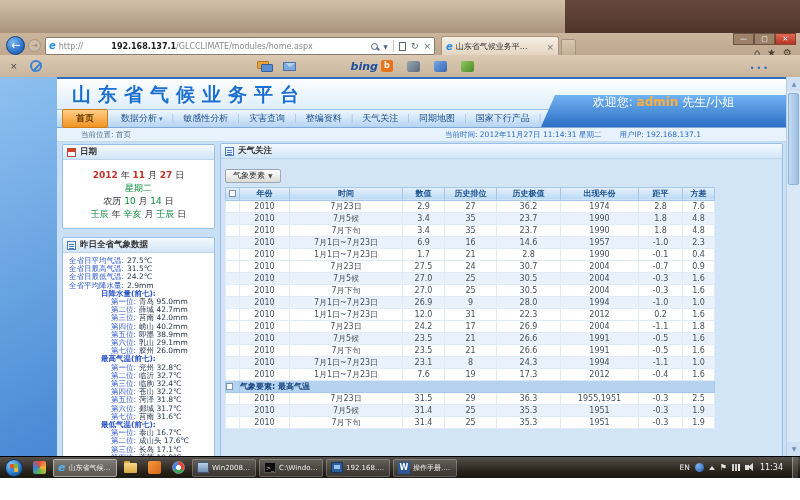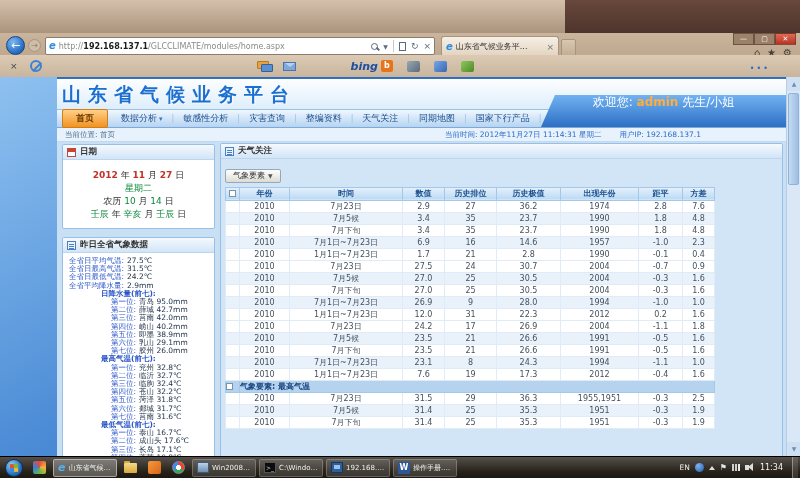--- a/index.html
+++ b/index.html
@@ -17,21 +17,21 @@
     background:linear-gradient(180deg,#cab49c,#b49d85); border-bottom:1px solid #8c7a66; }
   .btn-back { position:absolute; left:6px; top:3px; width:19px; height:19px; border-radius:50%;
     background:radial-gradient(circle at 35% 30%,#7db9f2,#2a6fc6 65%,#174f96); border:1px solid #16457f;
     color:#fff; font-size:11px; line-height:17px; text-align:center; }
   .btn-fwd { position:absolute; left:28px; top:6px; width:13px; height:13px; border-radius:50%;
     background:#cdbda9; border:1px solid #a8977f; color:#8b7c66; font-size:8px; line-height:11px; text-align:center; }
   .addr { position:absolute; left:45px; top:4px; width:390px; height:18px; background:#fff;
     border:1px solid #8a7b6b; border-radius:2px; display:flex; align-items:center; padding:0 3px; gap:3px; }
   .fav-e { color:#2a8de4; font-weight:bold; font-style:italic; font-size:10px; line-height:10px; }
   .url-txt { font-size:8px; white-space:nowrap; overflow:hidden; flex:1; }
-  .url-txt .dim { color:#8a8a8a; } .url-txt .dom { color:#1c1c1c; font-weight:bold; }
+  .url-txt .dim { color:#8a8a8a; } .url-txt .dom { color:#1c1c1c; font-weight:bold;padding-left:28px; }
   .addr-tools { display:flex; align-items:center; gap:5px; color:#5a6b7d; font-size:9px; }
   .mag { width:7px; height:7px; border:1.4px solid #5a6b7d; border-radius:50%; position:relative; display:inline-block; }
   .mag::after { content:""; position:absolute; width:4px; height:1.6px; background:#5a6b7d;
     right:-3px; bottom:-1px; transform:rotate(45deg); }
   .mini-doc { width:7px; height:9px; border:1px solid #5a6b7d; background:#fff; display:inline-block; }
   .vsep { width:1px; height:12px; background:#c8c8c8; display:inline-block; }
   .tab { position:absolute; left:441px; top:3px; width:118px; height:20px;
     background:linear-gradient(180deg,#f7f0e6,#e2d3bf); border:1px solid #a8947c; border-bottom:none;
     border-radius:3px 3px 0 0; display:flex; align-items:center; gap:3px; padding:0 4px; }
   .tab-title { font-size:8px; color:#333; white-space:nowrap; overflow:hidden; text-overflow:ellipsis; flex:1; }
@@ -65,38 +65,38 @@
   .addon.a3 { background:linear-gradient(135deg,#8cc85a,#4d8a28); }
   .dots { position:absolute; right:30px; top:9px; color:#2a6cc8; font-size:8px; letter-spacing:2px; }
 
   
   .page { position:absolute; left:0; top:77px; width:800px; height:379px;
     background:linear-gradient(150deg,#8ec1f0 0%,#4c8cd6 45%,#2b66b4 100%); }
   .content { position:absolute; left:57px; top:0; width:729px; height:379px; background:#c8dff4;
     border-top:2px solid #2f6fc0; overflow:hidden; }
 
   .site-header { position:relative; height:30px; background:linear-gradient(180deg,#fdfeff,#ddeefb); }
-  .site-title { position:absolute; left:5px; top:3px; font-size:19px; font-weight:bold; color:#1b6fd0;
+  .site-title { position:absolute; left:15px; top:3px; font-size:19px; font-weight:bold; color:#1b6fd0;
     letter-spacing:7px; text-shadow:1px 1px 1px rgba(255,255,255,.8); }
   .ribbon { position:absolute; right:0; top:16px; width:245px; height:32px;
     background:linear-gradient(180deg,#71b2f2,#2d6fc4); clip-path:polygon(14px 0,100% 0,100% 100%,0 100%);
     color:#fff; font-size:12px; line-height:14px; text-align:center; }
   .ribbon .usr { color:#ffae3c; font-weight:bold; }
 
   .navbar { height:19px; background:linear-gradient(180deg,#f0f7fe,#b5d4f2);
     border-top:1px solid #9cc1e6; border-bottom:1px solid #7fa9d6; display:flex; align-items:center; padding-left:5px; }
   .nav-item { font-size:9px; color:#1b4f8f; padding:0 9px; white-space:nowrap; cursor:default; }
   .nav-item.active { background:linear-gradient(180deg,#ffd089,#f29222); border:1px solid #d07f16; border-radius:2px;
     color:#6b3a00; font-weight:bold; padding:2px 13px; margin-right:4px; }
   .nav-sep { color:#9cc0e4; font-size:8px; }
   .nav-arrow { font-size:7px; color:#3d74b8; margin-left:2px; }
 
   .statusrow { height:14px; background:#e8f2fc; border-bottom:1px solid #c2d9ee; display:flex; align-items:center;
     font-size:7.5px; }
-  .loc { margin-left:8px; color:#4a6a86; }
+  .loc { margin-left:24px; color:#4a6a86; }
   .stat-right { margin-left:auto; display:flex; gap:18px; padding-right:85px; color:#2a6cc8; }
 
   
   .sidebar { position:absolute; left:5px; top:65px; width:153px; }
   .panel { background:#fff; border:1px solid #98c0e6; border-radius:2px; margin-bottom:8px; overflow:hidden; }
   .p-head { height:15px; background:linear-gradient(180deg,#f4f9fe,#d2e5f7); border-bottom:1px solid #bcd6ee;
     display:flex; align-items:center; gap:4px; padding-left:4px; font-size:8.5px; font-weight:bold; color:#333; }
   .ico-cal { width:9px; height:9px; background:#fff; border:1px solid #b05040; position:relative; }
   .ico-cal::before { content:""; position:absolute; left:0; top:0; width:100%; height:3px; background:#d6402a; }
   .ico-rep { width:9px; height:9px; background:#eaf3fc; border:1px solid #4a7fc0; position:relative; }

